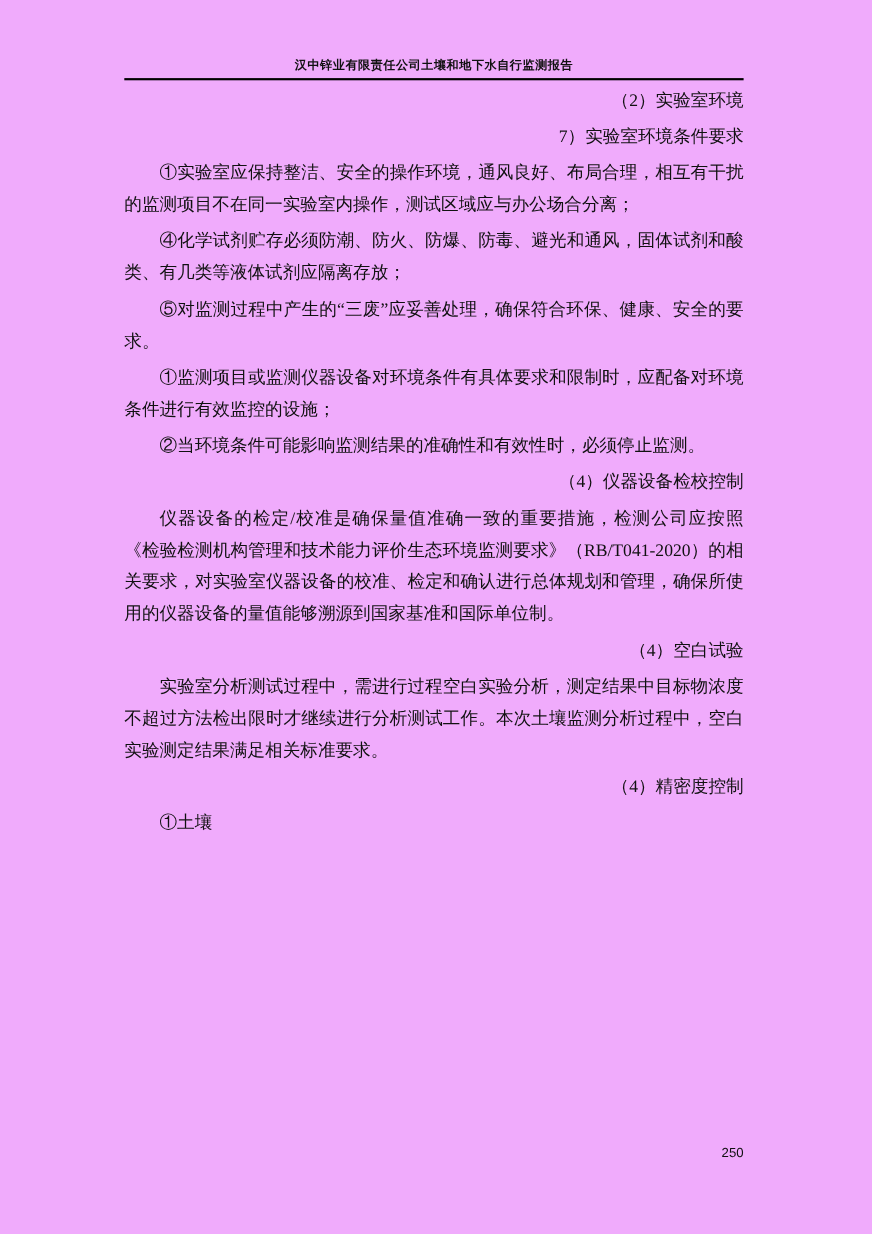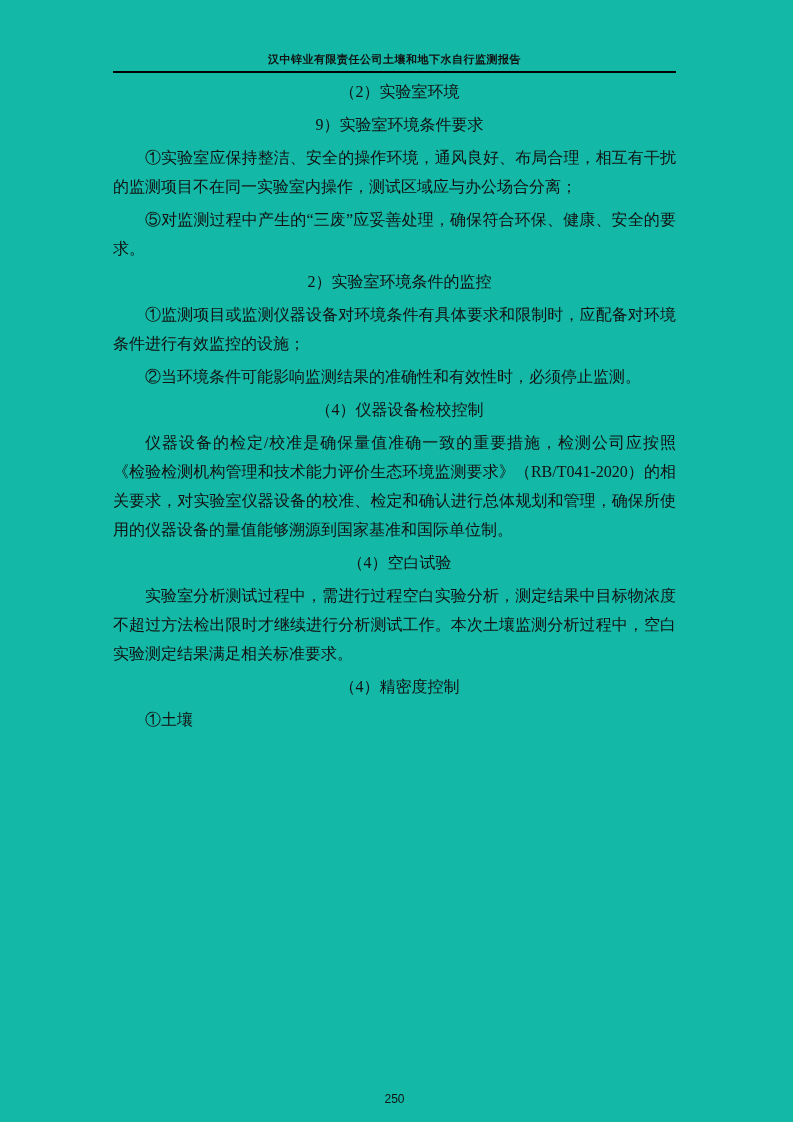--- a/index.html
+++ b/index.html
@@ -4,21 +4,21 @@
 <style>
   html, body {
     margin: 0;
     padding: 0;
     background: #ffffff;
   }
   .page {
     position: relative;
     width: 793px;
     height: 1122px;
-    background: #14b8a6;
+    background: #f0abfc;
     overflow: hidden;
     font-family: "Liberation Serif", "DejaVu Serif", serif;
     color: #111111;
   }
   .content {
     position: absolute;
     left: 113px;
     top: 52px;
     width: 563px;
   }
@@ -38,50 +38,50 @@
     margin: 4px 0;
     font-size: 16px;
     line-height: 29px;
     text-align: justify;
     text-justify: inter-character;
     color: #111111;
     word-break: break-all;
   }
   .para.heading {
     text-indent: 10px;
-    text-align: center;
+    text-align: right;
   }
   .para.body {
     text-indent: 32px;
   }
   .doc-footer {
     position: absolute;
     left: 113px;
-    top: 1092px;
+    top: 1041px;
     width: 563px;
-    text-align: center;
+    text-align: right;
     font-family: "Liberation Sans", "DejaVu Sans", sans-serif;
     font-size: 12px;
     color: #111111;
   }
 </style>
 </head>
 <body>
 
 <div class="page">
   <div class="content">
 
     <div class="doc-header">汉中锌业有限责任公司土壤和地下水自行监测报告</div>
 
     <div class="doc-body">
       <p class="para heading">（2）实验室环境</p>
-      <p class="para heading">9）实验室环境条件要求</p>
+      <p class="para heading">7）实验室环境条件要求</p>
       <p class="para body">①实验室应保持整洁、安全的操作环境，通风良好、布局合理，相互有干扰的监测项目不在同一实验室内操作，测试区域应与办公场合分离；</p>
+      <p class="para body">④化学试剂贮存必须防潮、防火、防爆、防毒、避光和通风，固体试剂和酸类、有几类等液体试剂应隔离存放；</p>
       <p class="para body">⑤对监测过程中产生的“三废”应妥善处理，确保符合环保、健康、安全的要求。</p>
-      <p class="para heading">2）实验室环境条件的监控</p>
       <p class="para body">①监测项目或监测仪器设备对环境条件有具体要求和限制时，应配备对环境条件进行有效监控的设施；</p>
       <p class="para body">②当环境条件可能影响监测结果的准确性和有效性时，必须停止监测。</p>
       <p class="para heading">（4）仪器设备检校控制</p>
       <p class="para body">仪器设备的检定/校准是确保量值准确一致的重要措施，检测公司应按照《检验检测机构管理和技术能力评价生态环境监测要求》（RB/T041-2020）的相关要求，对实验室仪器设备的校准、检定和确认进行总体规划和管理，确保所使用的仪器设备的量值能够溯源到国家基准和国际单位制。</p>
       <p class="para heading">（4）空白试验</p>
       <p class="para body">实验室分析测试过程中，需进行过程空白实验分析，测定结果中目标物浓度不超过方法检出限时才继续进行分析测试工作。本次土壤监测分析过程中，空白实验测定结果满足相关标准要求。</p>
       <p class="para heading">（4）精密度控制</p>
       <p class="para body">①土壤</p>
     </div>
   </div>

